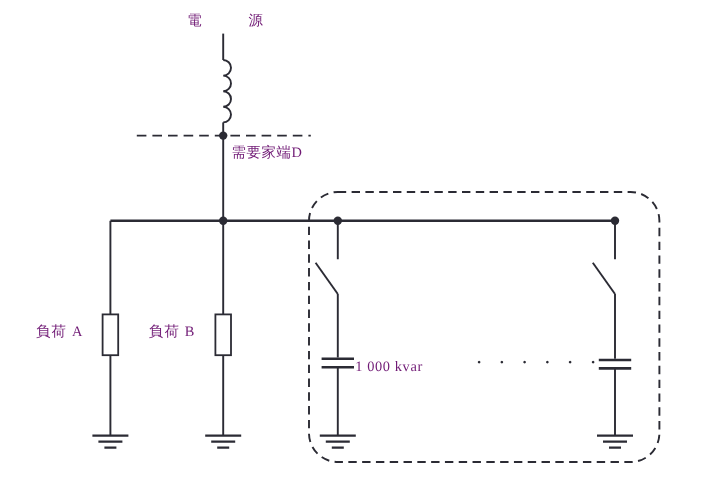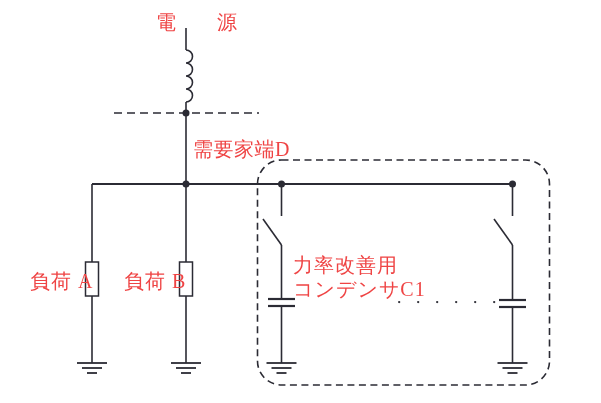--- a/index.html
+++ b/index.html
@@ -7,28 +7,28 @@
     position:relative;
     width:601px;height:403px;
     background:#ffffff;
     font-family:"Liberation Serif","DejaVu Serif",serif;
     color:#32323c;
     overflow:hidden;
   }
   #circuit-svg{position:absolute;left:0;top:0;}
   .lbl{
     position:absolute;
-    font-size:20px;
+    font-size:12px;
     letter-spacing:0.5px;
     white-space:nowrap;
-    color:#ef4444;
+    color:#701a75;
   }
   .lbl-source{left:156px;top:9px;letter-spacing:18px;}
   .lbl-impedance{left:200px;top:65px;}
-  .lbl-consumer{left:193px;top:136px;}
+  .lbl-consumer{left:193px;top:119px;}
   .lbl-load-a{left:30px;top:268px;letter-spacing:1px;}
   .lbl-load-b{left:124px;top:268px;letter-spacing:1px;}
   .lbl-note1{left:293px;top:228px;letter-spacing:1px;}
   .lbl-note2{left:293px;top:252px;letter-spacing:1px;}
   .lbl-note3{left:293px;top:276px;letter-spacing:1px;}
   .lbl-rating{left:296px;top:298px;}
   .lbl-dots{left:392px;top:294px;font-size:14px;letter-spacing:5px;color:#2b2b34;}
 </style>
 </head>
 <body>
@@ -116,19 +116,18 @@
   <div class="lbl lbl-source">電 源</div>
 
 
   <div class="lbl lbl-consumer">需要家端D</div>
 
   <div class="lbl lbl-load-b">負荷 B</div>
 
   <div class="lbl lbl-load-a">負荷 A</div>
 
 
-  <div class="lbl lbl-note2">力率改善用</div>
 
-  <div class="lbl lbl-note3">コンデンサC1</div>
 
+  <div class="lbl lbl-rating">1 000 kvar</div>
 
   <div class="lbl lbl-dots">・・・・・・</div>
 </div>
 
 </body></html>

